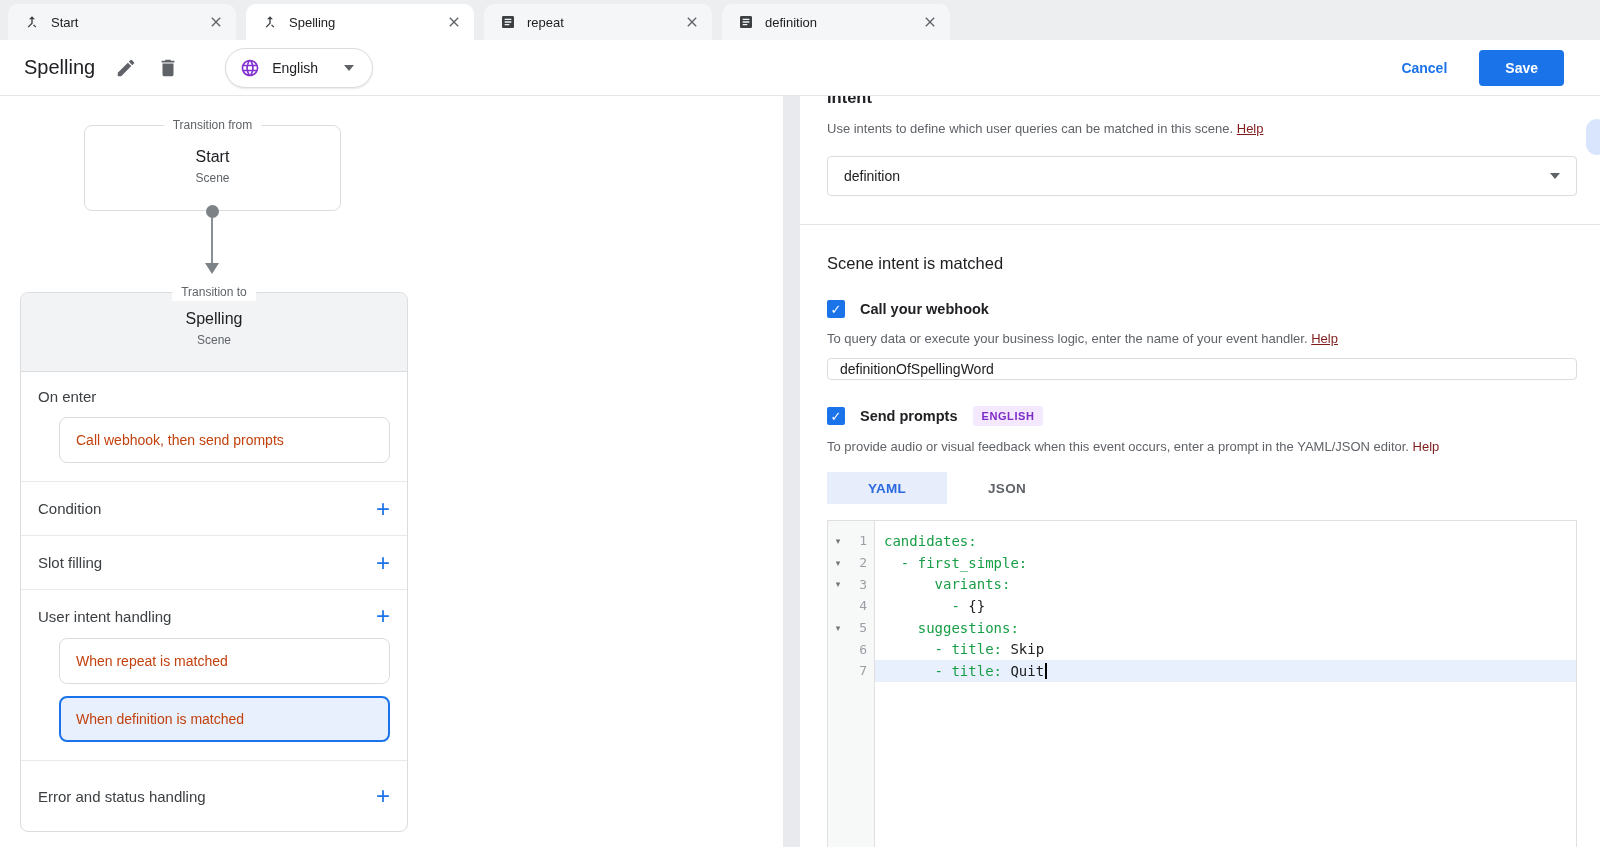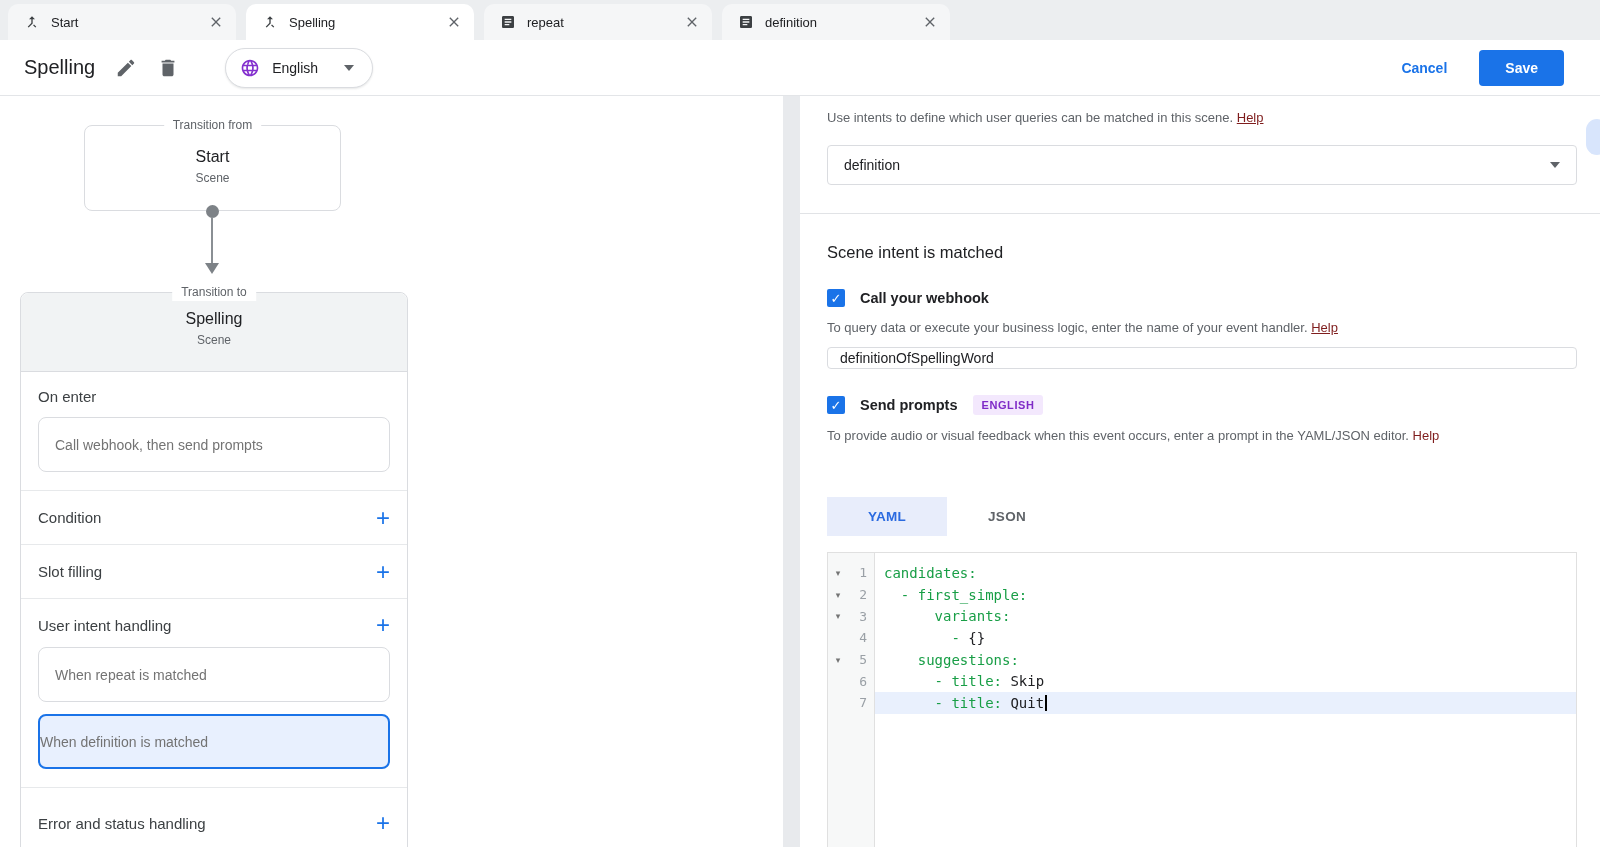--- a/index.html
+++ b/index.html
@@ -57,24 +57,24 @@
   .scene-card { position:absolute; left:20px; top:196px; width:388px; background:#fff;
     border:1px solid #dadce0; border-radius:8px; }
   .scene-head { height:79px; background:#f1f3f4; border-bottom:1px solid #dadce0;
     border-radius:8px 8px 0 0; text-align:center; padding-top:17px; position:relative; }
   .sec { border-top:1px solid #e7e9eb; padding:16px 17px 18px; }
   .sec.first { border-top:none; }
   .sec-label { font-size:15px; color:#3c4043; }
   .sec-row { display:flex; align-items:center; justify-content:space-between; height:54px;
     padding:0 17px; border-top:1px solid #e7e9eb; }
   .plus { color:#1a73e8; font-size:24px; font-weight:300; line-height:20px; cursor:pointer; }
-  .item-box { margin-top:12px; height:55px; border:1px solid #dadce0; border-radius:8px;
-    display:flex; align-items:center; padding:0 16px; font-size:14px; color:#737373;
-    background:#fff; cursor:pointer; }
-  .item-box.selected { border:2px solid #1a73e8; background:#e8f0fe; padding:0 0; }
+  .item-box { margin-top:12px; height:46px; border:1px solid #dadce0; border-radius:8px;
+    display:flex; align-items:center; padding:0 16px; font-size:14px; color:#c2410c;
+    background:#fff; cursor:pointer;margin-left:21px; }
+  .item-box.selected { border:2px solid #1a73e8; background:#e8f0fe; padding:0 15px; }
   .ui-head { display:flex; align-items:center; justify-content:space-between; margin-bottom:2px; }
   .err-row { display:flex; align-items:center; justify-content:space-between; height:71px;
     padding:0 17px; border-top:1px solid #e7e9eb; }
 
   
   .p-h1 { font-size:16.5px; font-weight:bold; color:#202124; margin-top:-8px; }
   .p-desc { font-size:13px; color:#5f6368; margin-top:14px; }
   .help-link { color:#7f1d1d; text-decoration:underline; cursor:pointer; }
   .help-link.plain { text-decoration:none; }
   .p-select { margin-top:20px; height:40px; border:1px solid #dadce0; border-radius:4px;
@@ -85,22 +85,22 @@
   .check-row { margin-top:27px; display:flex; align-items:center; }
   .checkbox { width:18px; height:18px; background:#1a73e8; border-radius:2px; color:#fff;
     display:flex; align-items:center; justify-content:center; font-size:13px; line-height:1;
     cursor:pointer; flex:none; }
   .check-label { font-size:14.5px; font-weight:bold; color:#202124; margin-left:15px; }
   .badge { margin-left:16px; background:#f3e8fd; color:#7f2bc7; font-size:11px; font-weight:bold;
     letter-spacing:.6px; padding:4px 8px; border-radius:3px; }
   .p-input { margin-top:12px; height:22px; border:1px solid #dadce0; border-radius:4px;
     display:flex; align-items:center; padding:0 12px; font-size:14px; color:#202124; }
   .etabs { margin-top:18px; display:flex; }
-  .etab { width:120px; height:39px; display:flex; align-items:center; justify-content:center;
-    font-size:13.5px; font-weight:bold; letter-spacing:.3px; cursor:pointer; color:#5f6368;margin-top:36px; }
+  .etab { width:120px; height:32px; display:flex; align-items:center; justify-content:center;
+    font-size:13.5px; font-weight:bold; letter-spacing:.3px; cursor:pointer; color:#5f6368; }
   .etab.active { background:#e8edfb; color:#2a6ae0; }
 
   
   .editor { margin-top:16px; border:1px solid #e0e0e0; height:400px; position:relative;
     font-family:"DejaVu Sans Mono", monospace; font-size:14px; background:#fff; }
   .gutter-bg { position:absolute; left:0; top:0; bottom:0; width:47px; background:#f7f8f8;
     border-right:1px solid #e0e0e0; }
   .lines { position:relative; padding-top:9px; }
   .cline { display:flex; align-items:center; height:21.7px; }
   .fold { width:20px; text-align:center; font-size:9px; color:#757575;
@@ -227,20 +227,21 @@
         <div class="err-row">
           <span class="sec-label">Error and status handling</span>
           <span class="plus">+</span>
         </div>
       </div>
     </div>
 
     <div class="gap-strip"></div>
 
     <div class="panel">
+      <div class="p-h1">Intent</div>
 
       <div class="p-desc">
         <span>Use intents to define which user queries can be matched in this scene.</span>
         <span class="help-link">Help</span>
       </div>
 
       <div class="p-select">
         <span>definition</span>
         <span class="caret"></span>
       </div>

